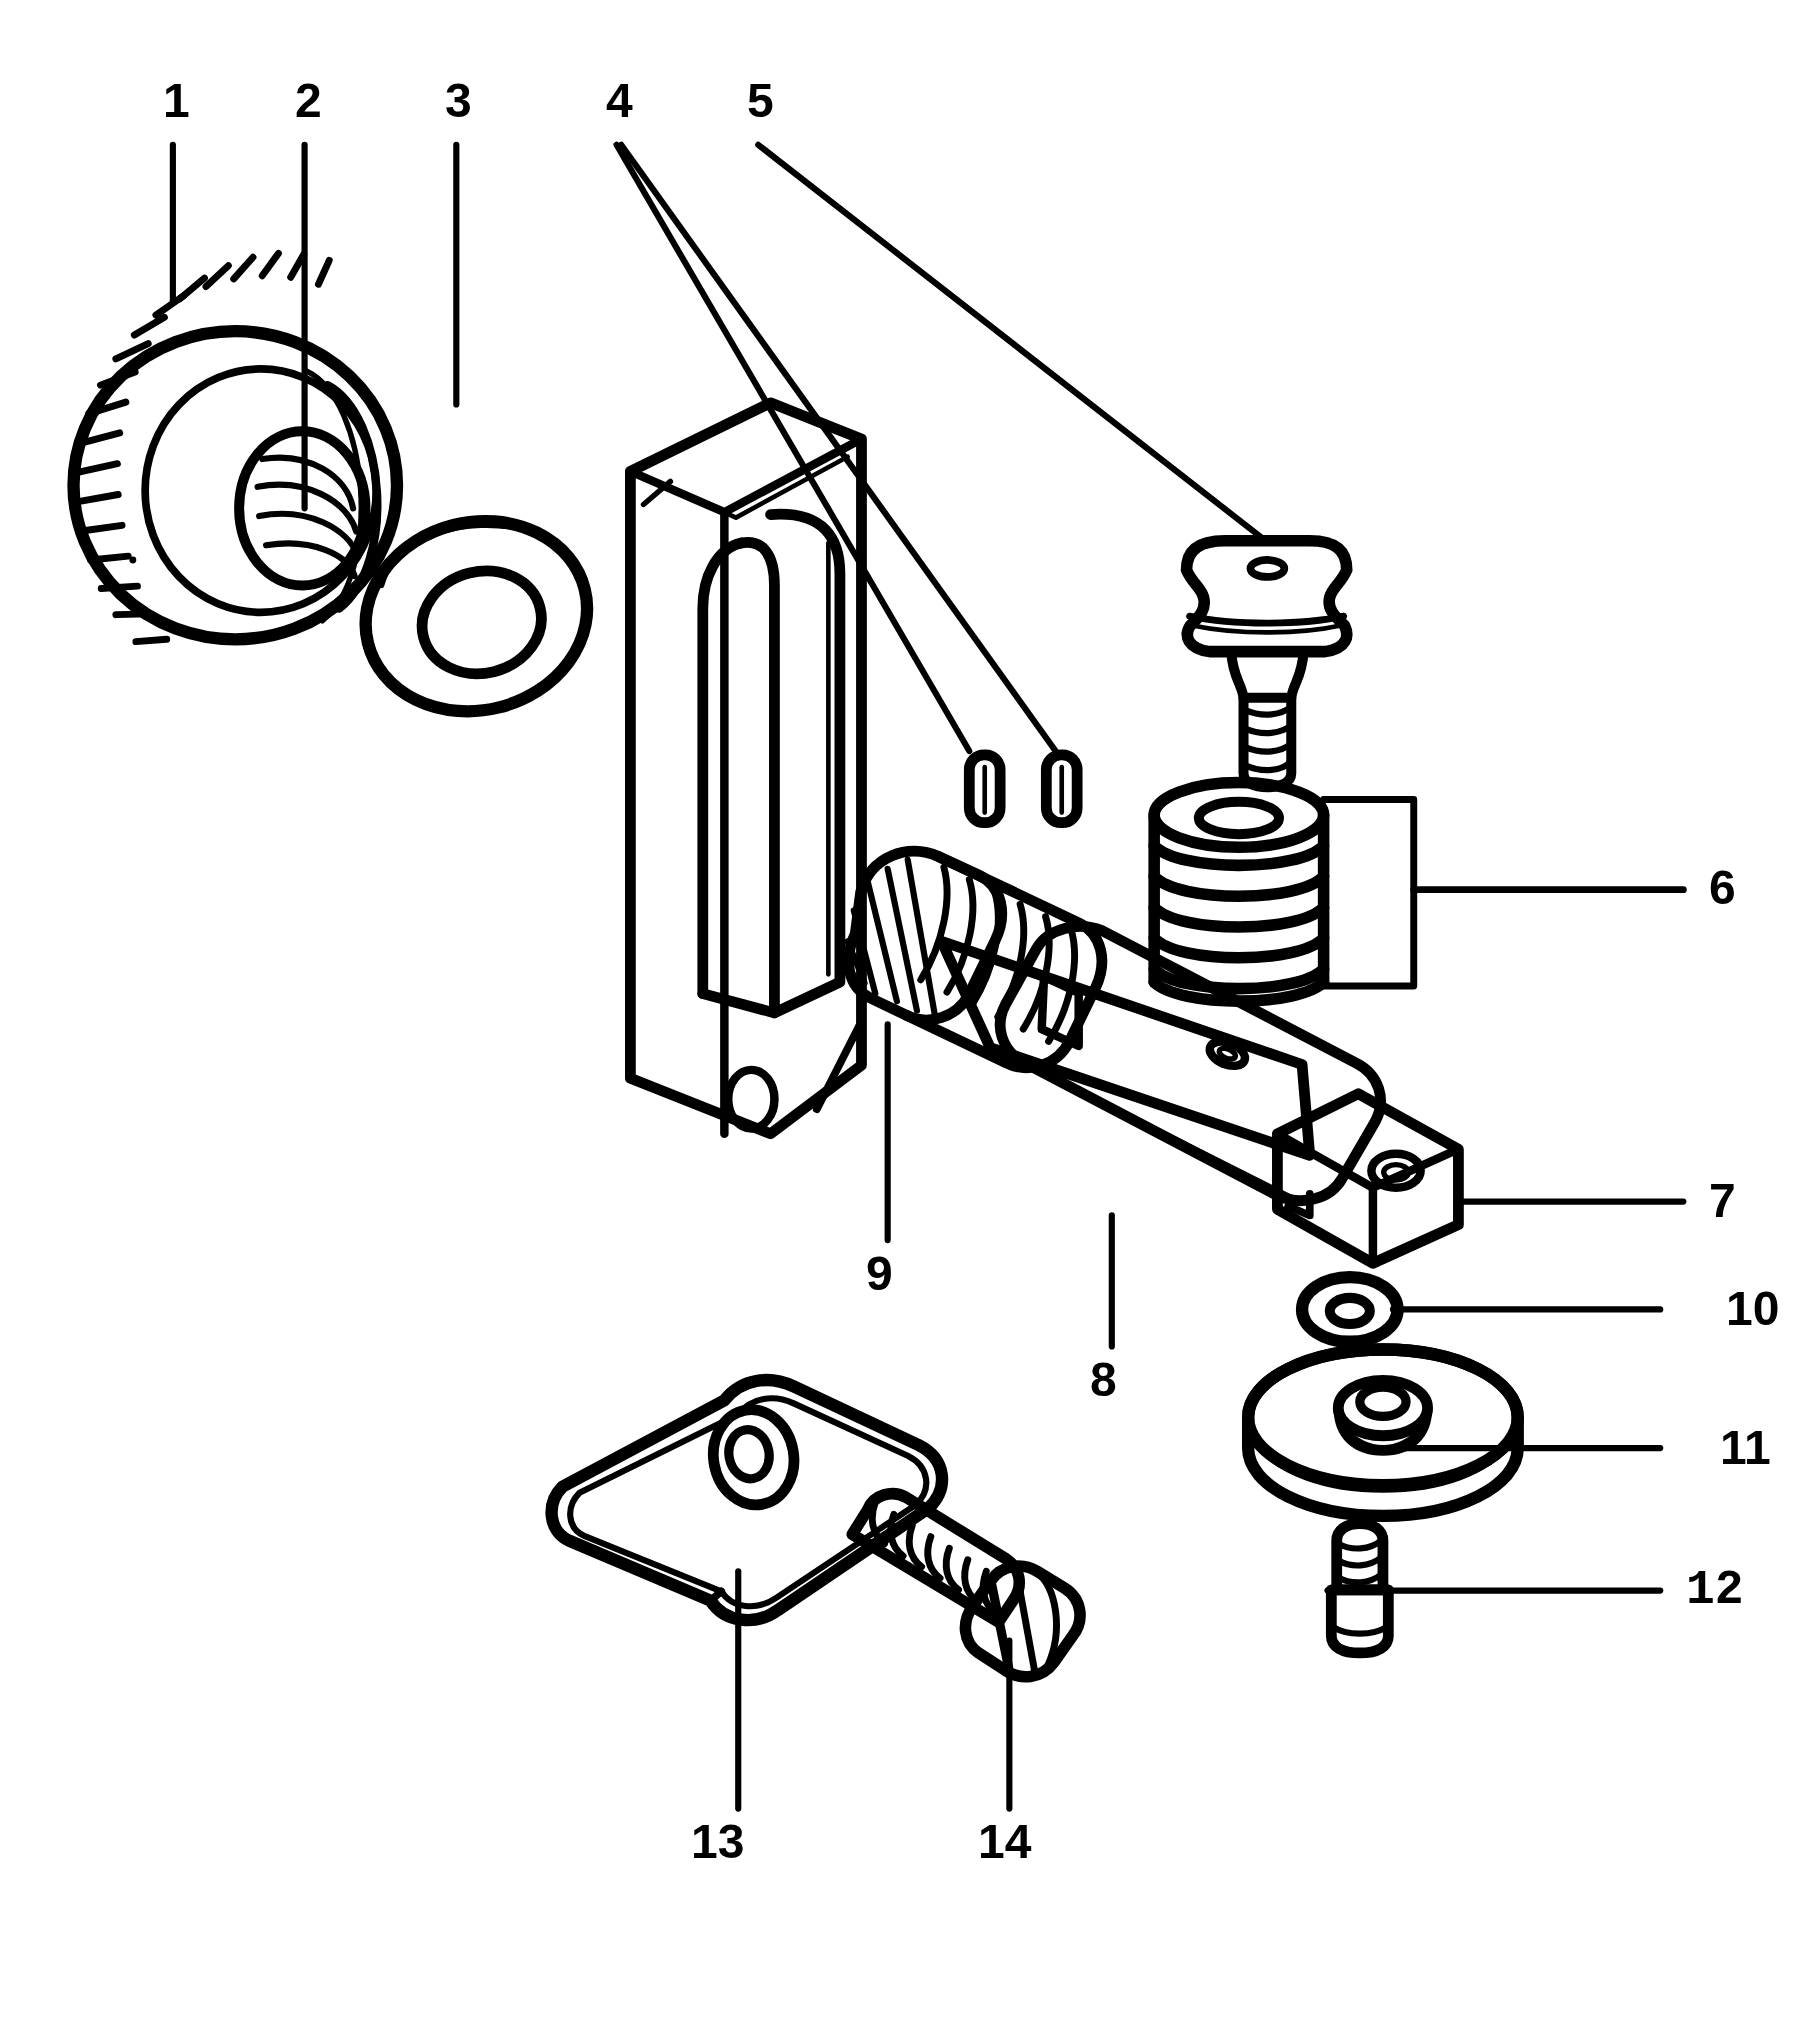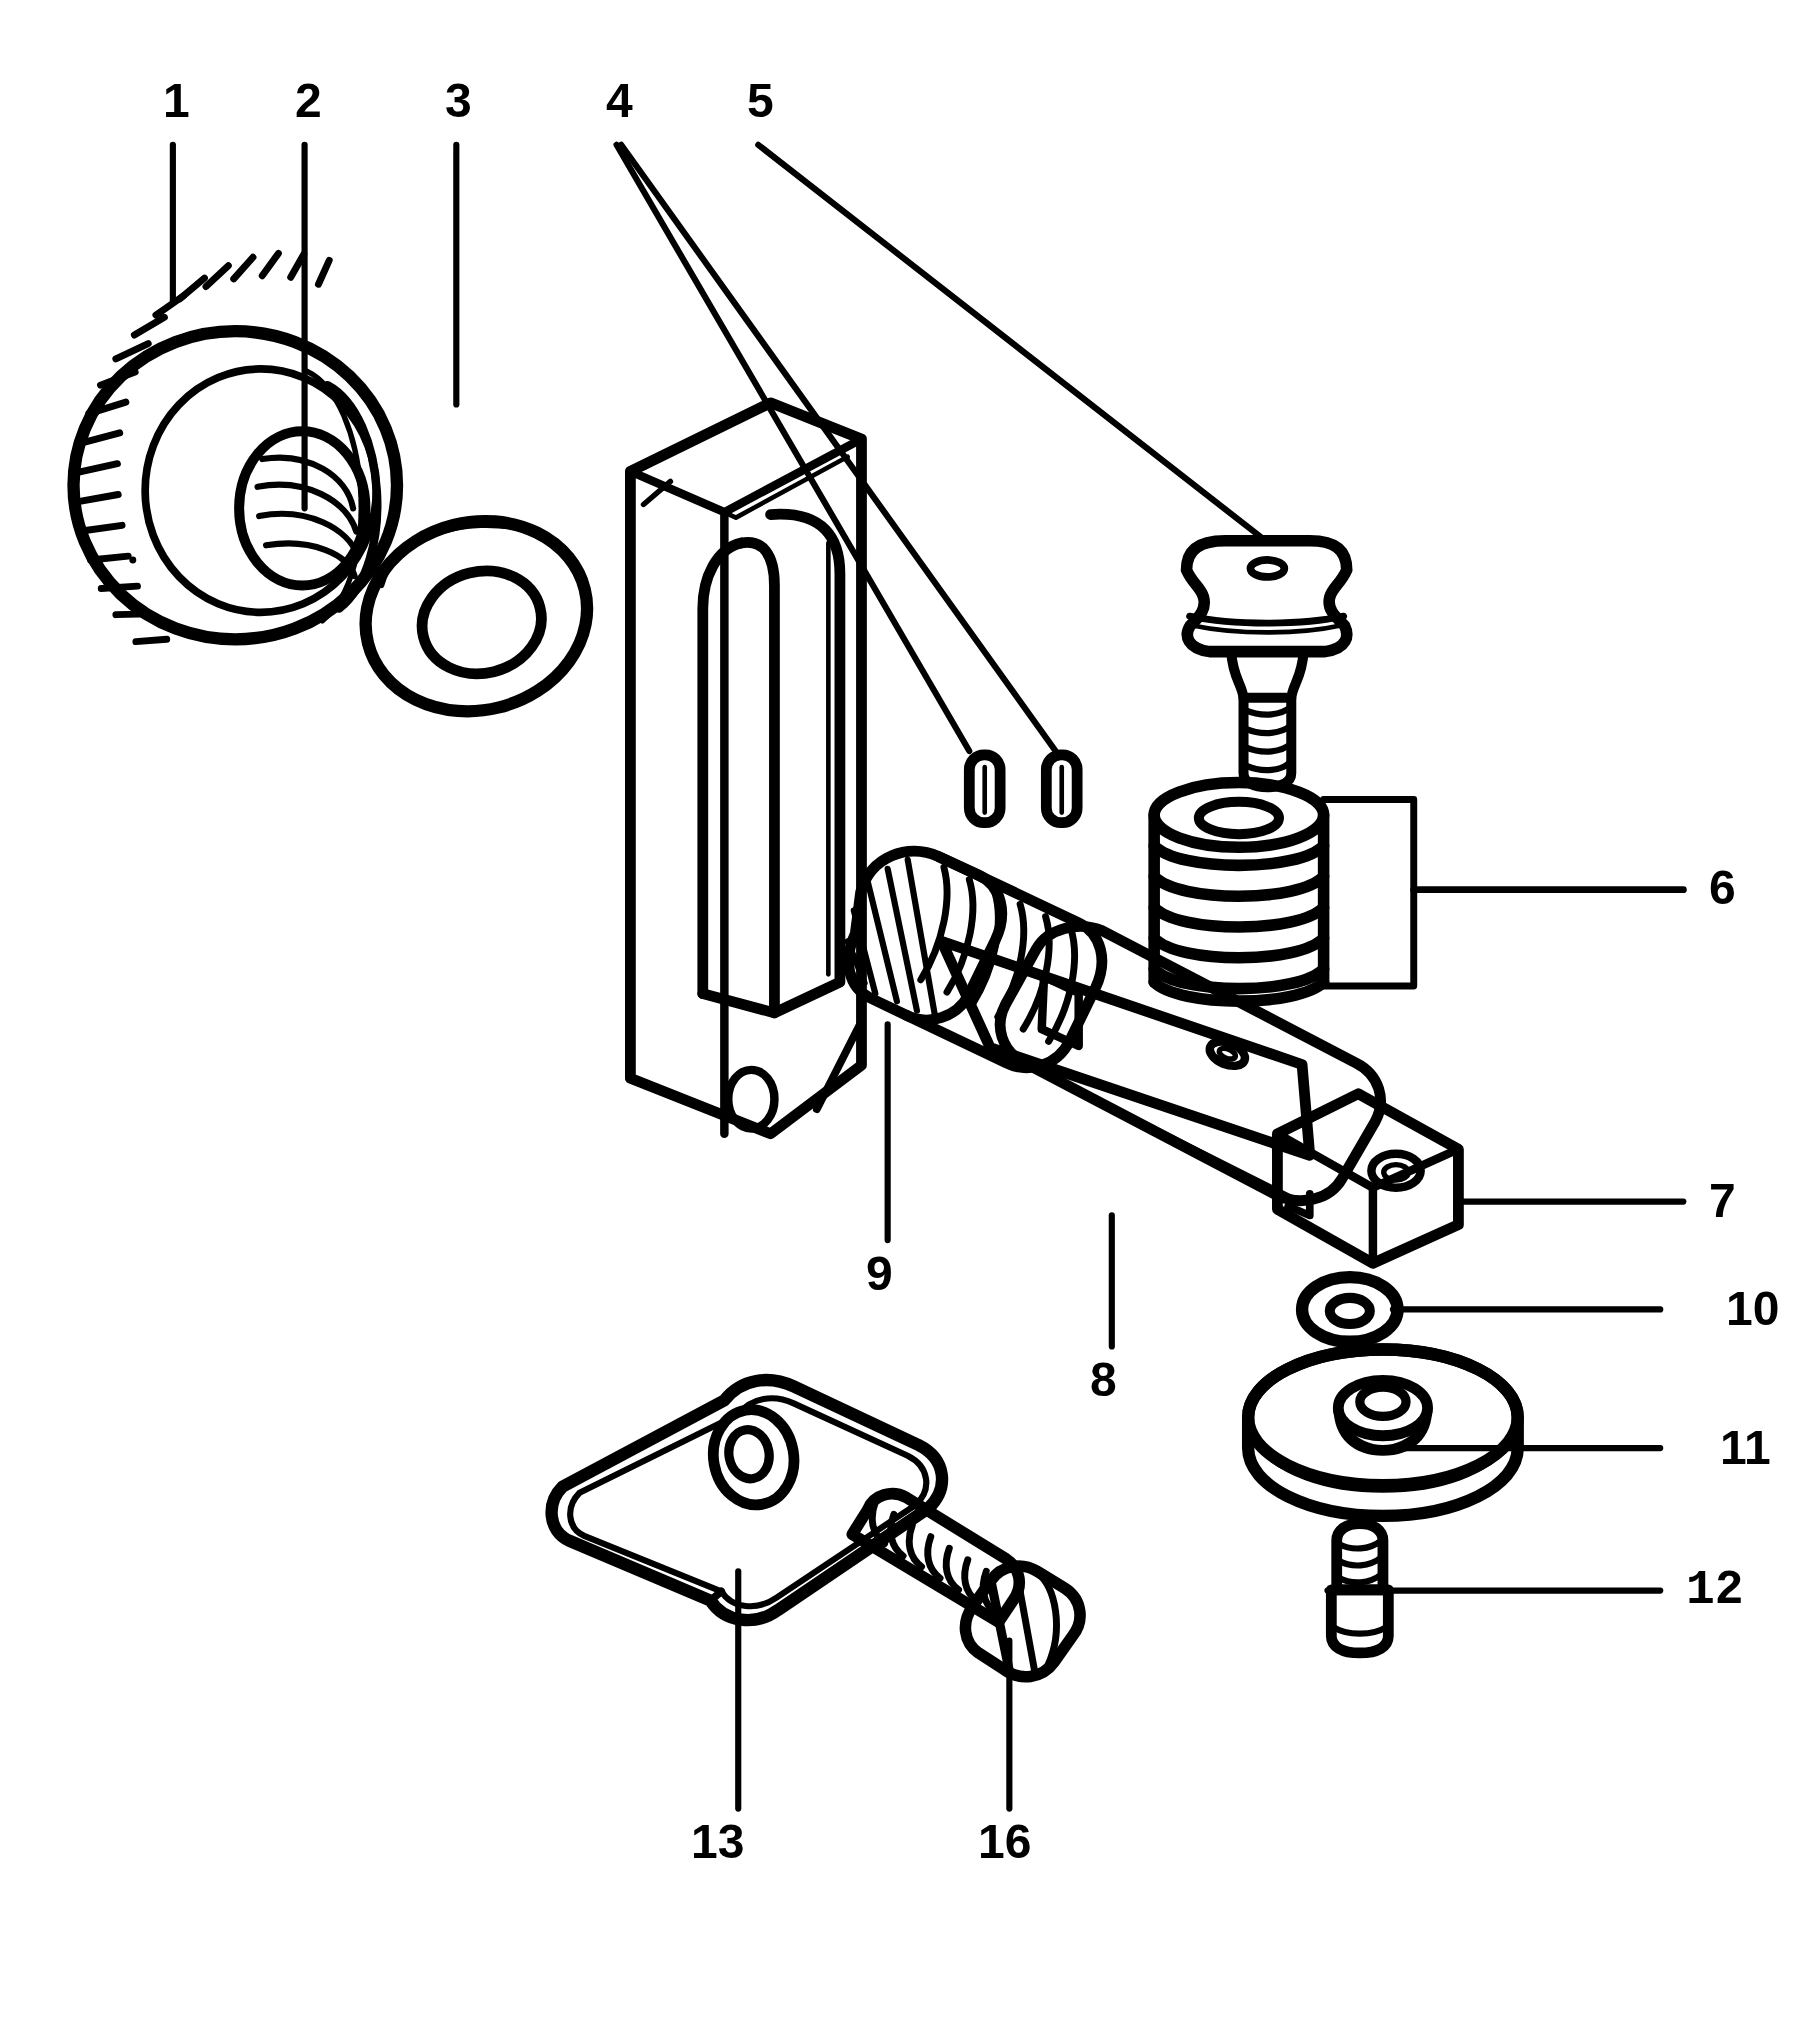--- a/index.html
+++ b/index.html
@@ -312,15 +312,15 @@
   <div class="callout" style="left:606px;top:77px;">4</div>
   <div class="callout" style="left:747px;top:77px;">5</div>
   <div class="callout" style="left:1709px;top:864px;">6</div>
   <div class="callout" style="left:1709px;top:1177px;">7</div>
   <div class="callout" style="left:1090px;top:1356px;">8</div>
   <div class="callout" style="left:866px;top:1250px;">9</div>
   <div class="callout" style="left:1686px;top:1285px;margin-left:40px;">10</div>
   <div class="callout" style="left:1720px;top:1424px;">11</div>
   <div class="callout" style="left:1686px;top:1566px;font-family:Liberation Mono, monospace;">12</div>
   <div class="callout" style="left:683px;top:1818px;margin-left:8px;">13</div>
-  <div class="callout" style="left:978px;top:1818px;">16</div>
+  <div class="callout" style="left:978px;top:1818px;">14</div>
 </div>
 
 
 </body></html>

